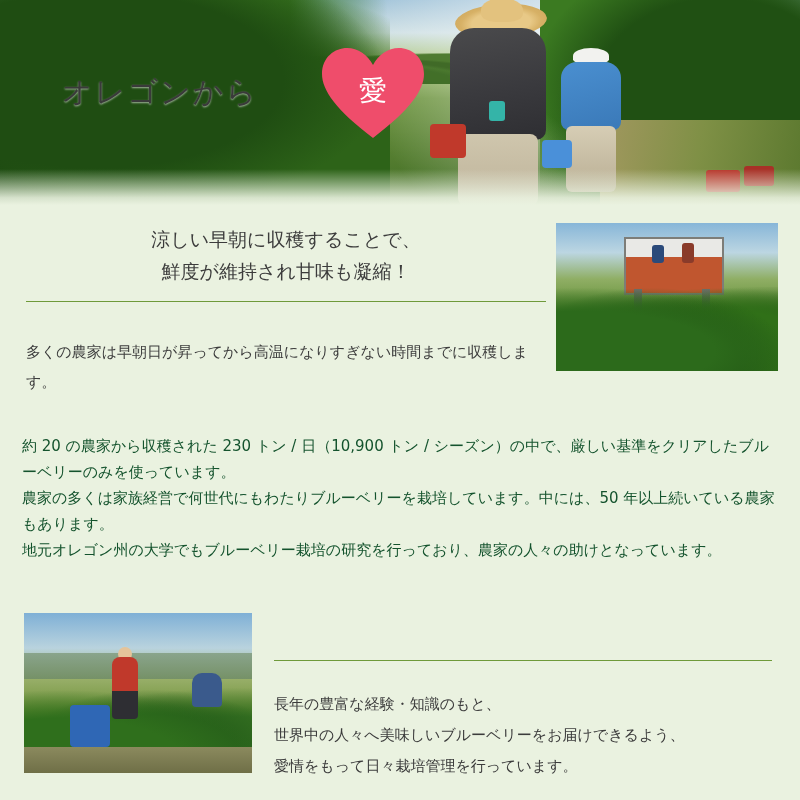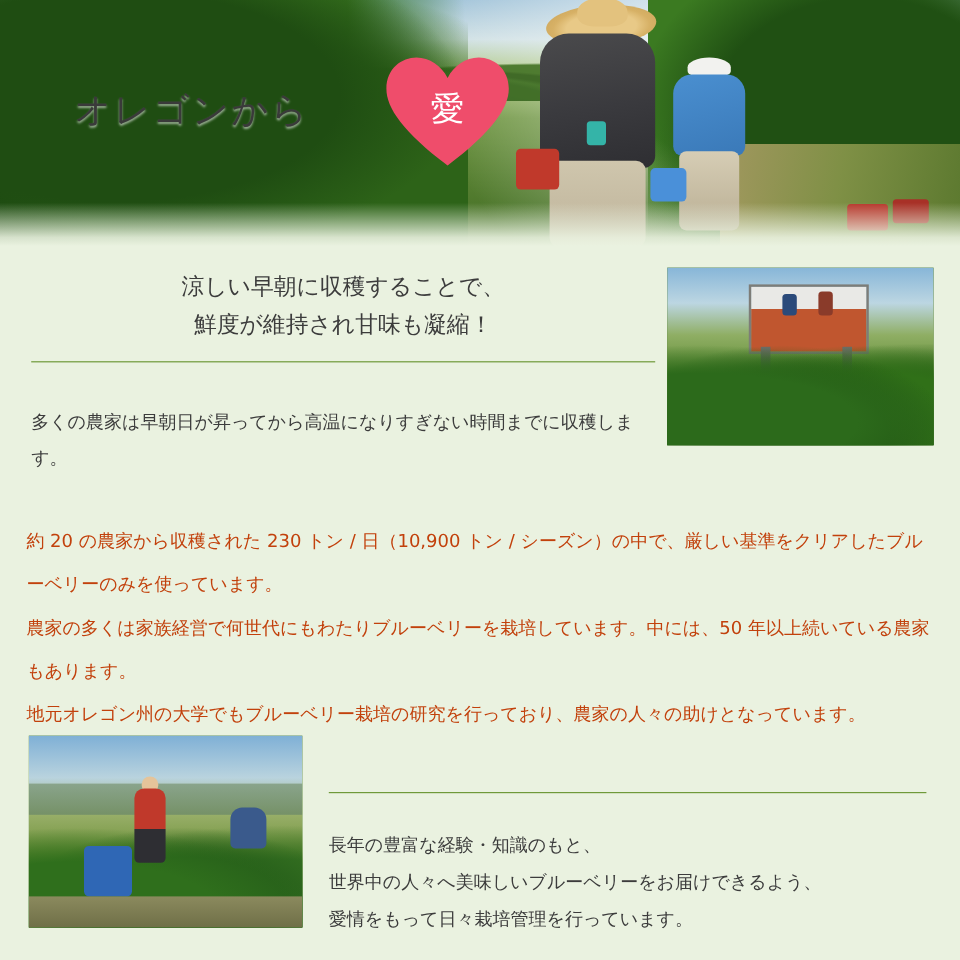--- a/index.html
+++ b/index.html
@@ -254,22 +254,22 @@
     color: #4e8c23;
     font-family: "DejaVu Sans", sans-serif;
   }
 
   .para-2 {
     position: absolute;
     left: 22px;
     top: 228px;
     width: 760px;
     font-size: 15px;
-    line-height: 36px;
-    color: #c2410c;
+    line-height: 26px;
+    color: #14532d;
     font-family: "DejaVu Sans", sans-serif;
   }
 
   
   .photo-b {
     position: absolute;
     left: 24px;
     top: 408px;
     width: 228px;
     height: 160px;

